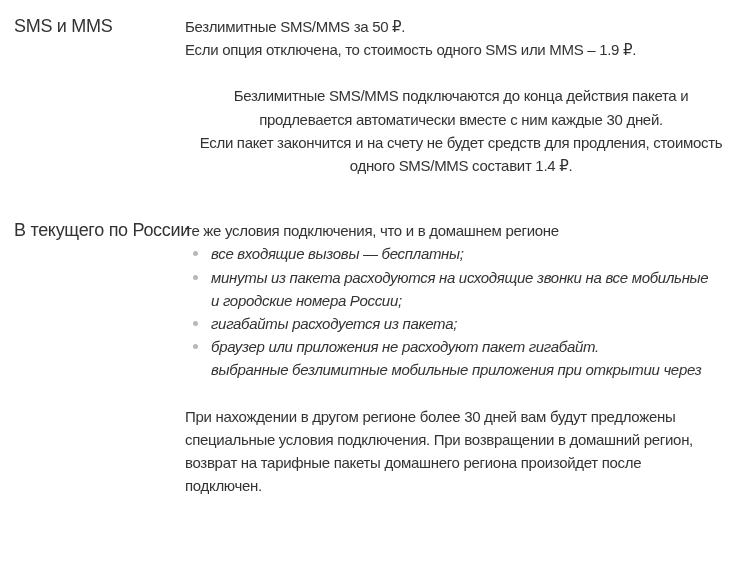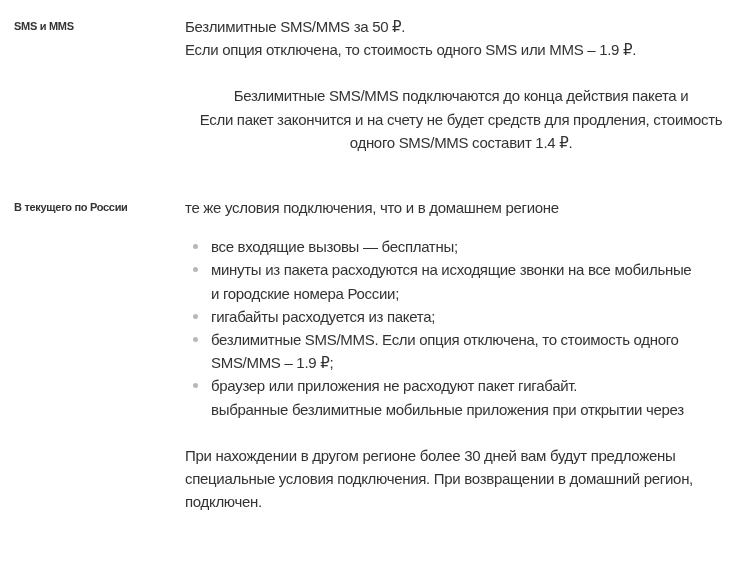--- a/index.html
+++ b/index.html
@@ -14,30 +14,30 @@
     font-size: 15px;
     letter-spacing: -0.3px;
   }
   .doc { padding: 15px 4px 0 14px; }
   .section-row { display: flex; align-items: flex-start; }
   .section-row + .section-row { margin-top: 42px; }
   .section-label {
     flex: 0 0 171px;
     width: 171px;
     padding-right: 8px;
-    font-size: 11px;
-    font-weight: bold;
+    font-size: 18px;
+    font-weight: normal;
     line-height: 23.2px;
     white-space: nowrap;
   }
   .section-content { flex: 1 1 auto; min-width: 0; }
   .line { display: block; white-space: nowrap; line-height: 23.2px; }
   .para + .para { margin-top: 23px; text-align: center; }
   .bullets + .para { margin-top: 23px; }
-  .para + .bullets { margin-top: 16px; }
+  .para + .bullets { margin-top: 0; font-style: italic; }
   .bullets { list-style: none; }
   .bullet-item { display: flex; align-items: flex-start; }
   .bullet-dot {
     flex: 0 0 auto;
     width: 5px;
     height: 5px;
     border-radius: 50%;
     background: #b8b8b8;
     margin: 9px 13px 0 8px;
   }
@@ -50,20 +50,21 @@
   <div id="sections-root">
       <section class="section-row">
     <h2 class="section-label">SMS и MMS</h2>
     <div class="section-content">
           <div class="para">
             <span class="line">Безлимитные SMS/MMS за 50 ₽.</span>
             <span class="line">Если опция отключена, то стоимость одного SMS или MMS – 1.9 ₽.</span>
           </div>
           <div class="para">
             <span class="line">Безлимитные SMS/MMS подключаются до конца действия пакета и</span>
+            <span class="line">продлевается автоматически вместе с ним каждые 30 дней.</span>
             <span class="line">Если пакет закончится и на счету не будет средств для продления, стоимость</span>
             <span class="line">одного SMS/MMS составит 1.4 ₽.</span>
           </div>
         </div>
   </section>
       <section class="section-row">
     <h2 class="section-label">В текущего по России</h2>
     <div class="section-content">
           <div class="para">
             <span class="line">те же условия подключения, что и в домашнем регионе</span>
@@ -84,33 +85,27 @@
   </li>
             <li class="bullet-item">
     <span class="bullet-dot" style="background: rgb(184, 184, 184);"></span>
     <span class="item-text">
                 <span class="line">гигабайты расходуется из пакета;</span>
               </span>
   </li>
             <li class="bullet-item">
     <span class="bullet-dot" style="background: rgb(184, 184, 184);"></span>
     <span class="item-text">
-                <span class="line">безлимитные SMS/MMS. Если опция отключена, то стоимость одного</span>
-                <span class="line">SMS/MMS – 1.9 ₽;</span>
-              </span>
-  </li>
-            <li class="bullet-item">
-    <span class="bullet-dot" style="background: rgb(184, 184, 184);"></span>
-    <span class="item-text">
                 <span class="line">браузер или приложения не расходуют пакет гигабайт.</span>
                 <span class="line">выбранные безлимитные мобильные приложения при открытии через</span>
               </span>
   </li>
           </ul>
           <div class="para">
             <span class="line">При нахождении в другом регионе более 30 дней вам будут предложены</span>
             <span class="line">специальные условия подключения. При возвращении в домашний регион,</span>
+            <span class="line">возврат на тарифные пакеты домашнего региона произойдет после</span>
             <span class="line">подключен.</span>
           </div>
         </div>
   </section>
     </div>
 </div>
 
 </body></html>

